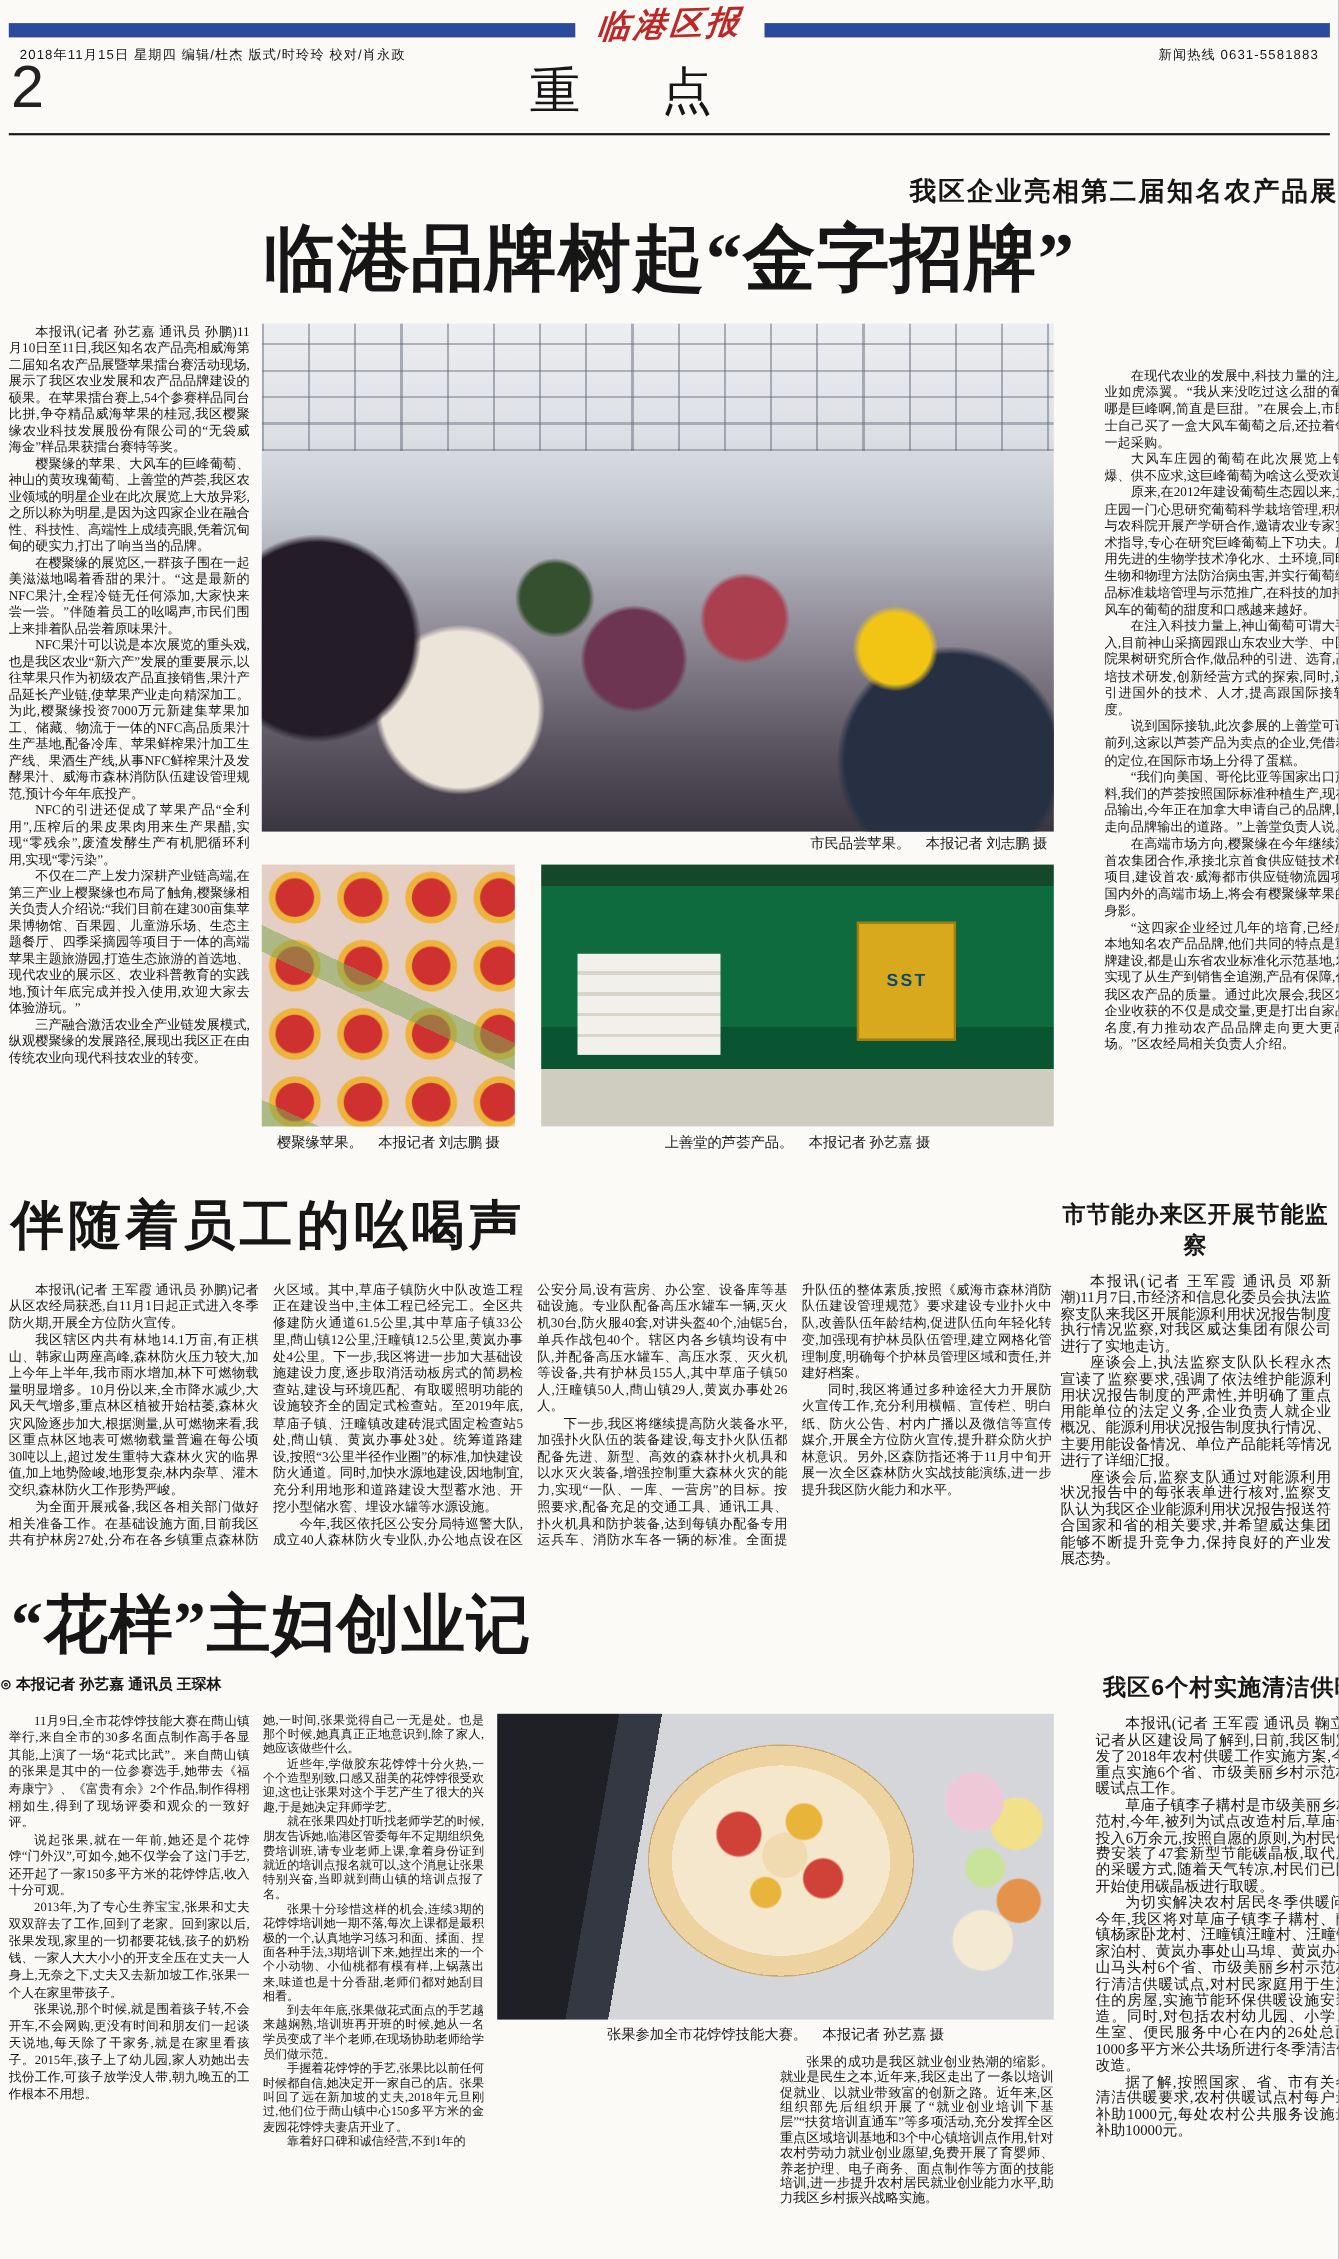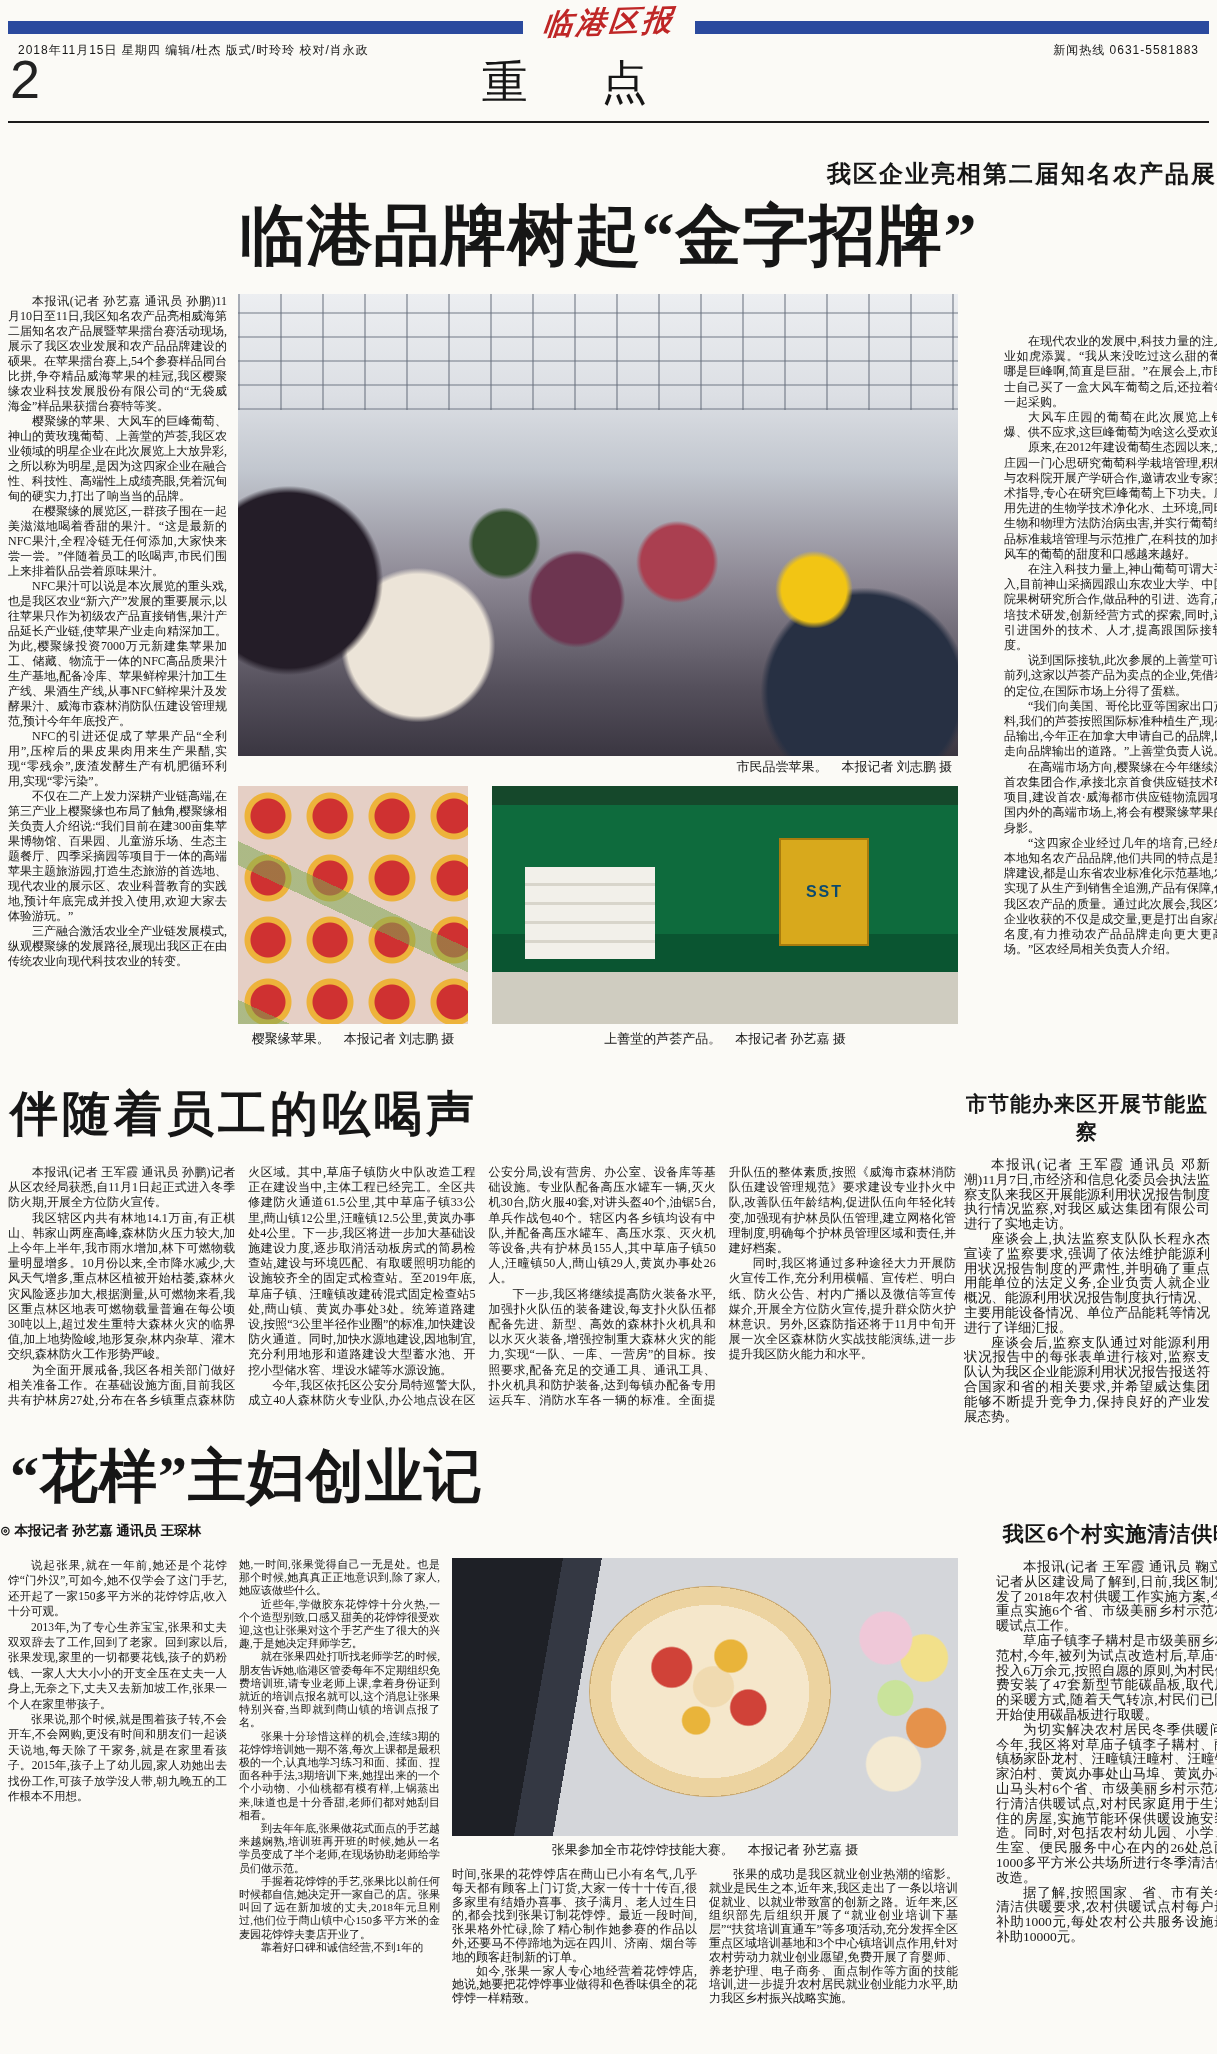--- a/index.html
+++ b/index.html
@@ -195,20 +195,21 @@
         <p class="para">本报讯(记者 王军霞 通讯员 鞠立夫)记者从区建设局了解到,日前,我区制定印发了2018年农村供暖工作实施方案,今年,重点实施6个省、市级美丽乡村示范村供暖试点工作。</p>
         <p class="para">草庙子镇李子耩村是市级美丽乡村示范村,今年,被列为试点改造村后,草庙子镇投入6万余元,按照自愿的原则,为村民们免费安装了47套新型节能碳晶板,取代原有的采暖方式,随着天气转凉,村民们已陆续开始使用碳晶板进行取暖。</p>
         <p class="para">为切实解决农村居民冬季供暖问题,今年,我区将对草庙子镇李子耩村、蔄山镇杨家卧龙村、汪疃镇汪疃村、汪疃镇石家泊村、黄岚办事处山马埠、黄岚办事处山马头村6个省、市级美丽乡村示范村进行清洁供暖试点,对村民家庭用于生活居住的房屋,实施节能环保供暖设施安装改造。同时,对包括农村幼儿园、小学、卫生室、便民服务中心在内的26处总面积1000多平方米公共场所进行冬季清洁供暖改造。</p>
         <p class="para">据了解,按照国家、省、市有关冬季清洁供暖要求,农村供暖试点村每户最高补助1000元,每处农村公共服务设施最高补助10000元。</p>
       </div>
   </div>
 
   <div class="abs hy-headline">“花样”主妇创业记</div>
   <div class="abs hy-byline">⊙ 本报记者 孙艺嘉 通讯员 王琛林</div>
   <div class="abs coltext hy-col1">
+      <p class="para">11月9日,全市花饽饽技能大赛在蔄山镇举行,来自全市的30多名面点制作高手各显其能,上演了一场“花式比武”。来自蔄山镇的张果是其中的一位参赛选手,她带去《福寿康宁》、《富贵有余》2个作品,制作得栩栩如生,得到了现场评委和观众的一致好评。</p>
       <p class="para">说起张果,就在一年前,她还是个花饽饽“门外汉”,可如今,她不仅学会了这门手艺,还开起了一家150多平方米的花饽饽店,收入十分可观。</p>
       <p class="para">2013年,为了专心生养宝宝,张果和丈夫双双辞去了工作,回到了老家。回到家以后,张果发现,家里的一切都要花钱,孩子的奶粉钱、一家人大大小小的开支全压在丈夫一人身上,无奈之下,丈夫又去新加坡工作,张果一个人在家里带孩子。</p>
       <p class="para">张果说,那个时候,就是围着孩子转,不会开车,不会网购,更没有时间和朋友们一起谈天说地,每天除了干家务,就是在家里看孩子。2015年,孩子上了幼儿园,家人劝她出去找份工作,可孩子放学没人带,朝九晚五的工作根本不用想。</p>
     </div>
   <div class="abs coltext hy-col2 flush-first">
       <p class="para">她,一时间,张果觉得自己一无是处。也是那个时候,她真真正正地意识到,除了家人,她应该做些什么。</p>
       <p class="para">近些年,学做胶东花饽饽十分火热,一个个造型别致,口感又甜美的花饽饽很受欢迎,这也让张果对这个手艺产生了很大的兴趣,于是她决定拜师学艺。</p>
       <p class="para">就在张果四处打听找老师学艺的时候,朋友告诉她,临港区管委每年不定期组织免费培训班,请专业老师上课,拿着身份证到就近的培训点报名就可以,这个消息让张果特别兴奋,当即就到蔄山镇的培训点报了名。</p>
       <p class="para">张果十分珍惜这样的机会,连续3期的花饽饽培训她一期不落,每次上课都是最积极的一个,认真地学习练习和面、揉面、捏面各种手法,3期培训下来,她捏出来的一个个小动物、小仙桃都有模有样,上锅蒸出来,味道也是十分香甜,老师们都对她刮目相看。</p>
       <p class="para">到去年年底,张果做花式面点的手艺越来越娴熟,培训班再开班的时候,她从一名学员变成了半个老师,在现场协助老师给学员们做示范。</p>
@@ -217,21 +218,17 @@
     </div>
   <div class="abs photo photo-contest">
     <div class="platter">
       <div class="swirls"></div>
     </div>
     <div class="buns"></div>
   </div>
   <div class="abs hy-caption">
     <span>张果参加全市花饽饽技能大赛。</span><span class="credit">本报记者 孙艺嘉 摄</span>
   </div>
-  <div class="abs coltext hy-col3 flush-first">
-      <p class="para">时间,张果的花饽饽店在蔄山已小有名气,几乎每天都有顾客上门订货,大家一传十十传百,很多家里有结婚办喜事、孩子满月、老人过生日的,都会找到张果订制花饽饽。最近一段时间,张果格外忙碌,除了精心制作她参赛的作品以外,还要马不停蹄地为远在四川、济南、烟台等地的顾客赶制新的订单。</p>
-      <p class="para">如今,张果一家人专心地经营着花饽饽店,她说,她要把花饽饽事业做得和色香味俱全的花饽饽一样精致。</p>
-    </div>
   <div class="abs coltext hy-col4">
       <p class="para">张果的成功是我区就业创业热潮的缩影。就业是民生之本,近年来,我区走出了一条以培训促就业、以就业带致富的创新之路。近年来,区组织部先后组织开展了“就业创业培训下基层”“扶贫培训直通车”等多项活动,充分发挥全区重点区域培训基地和3个中心镇培训点作用,针对农村劳动力就业创业愿望,免费开展了育婴师、养老护理、电子商务、面点制作等方面的技能培训,进一步提升农村居民就业创业能力水平,助力我区乡村振兴战略实施。</p>
     </div>
 
 </div>
 
 </body></html>

